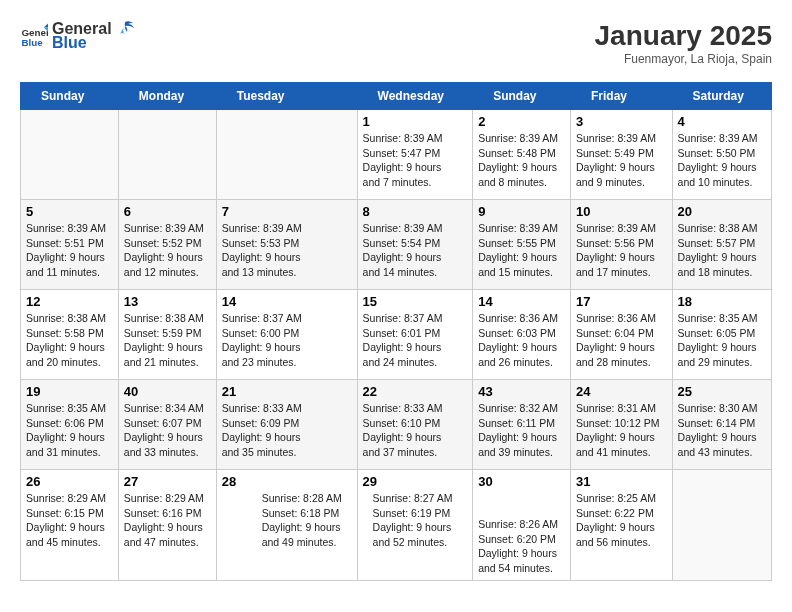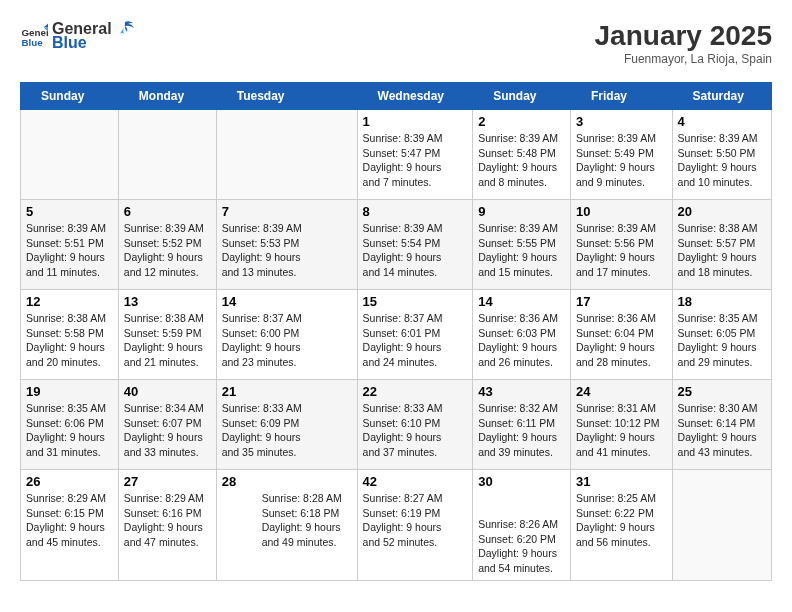--- a/index.html
+++ b/index.html
@@ -324,22 +324,22 @@
 and 47 minutes.</div>
         </td>
         <td>
           <span class="day-number">28</span>
           <div class="day-info" style="white-space: pre-line; margin-left: 40px;">Sunrise: 8:28 AM
 Sunset: 6:18 PM
 Daylight: 9 hours
 and 49 minutes.</div>
         </td>
         <td>
-          <span class="day-number">42</span>
-          <div class="day-info" style="white-space: pre-line;">Sunrise: 8:27 AM
+          <span class="day-number">29</span>
+          <div class="day-info" style="white-space: pre-line; margin-left: 10px;">Sunrise: 8:27 AM
 Sunset: 6:19 PM
 Daylight: 9 hours
 and 52 minutes.</div>
         </td>
         <td>
           <span class="day-number">30</span>
           <div class="day-info" style="white-space: pre-line; margin-top: 28px;">Sunrise: 8:26 AM
 Sunset: 6:20 PM
 Daylight: 9 hours
 and 54 minutes.</div>

